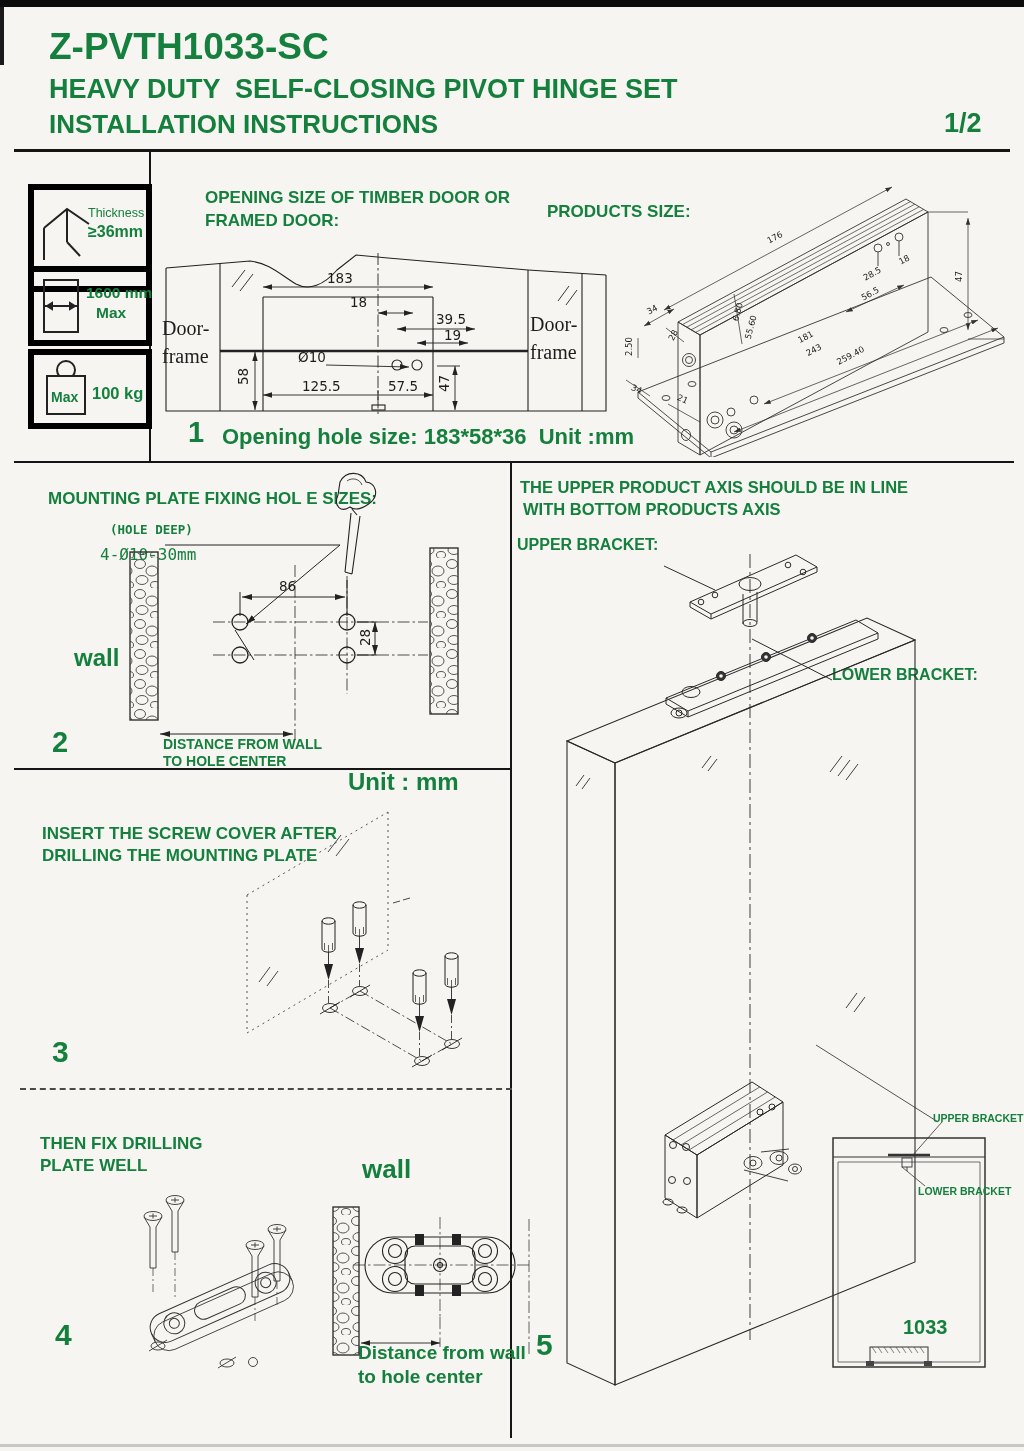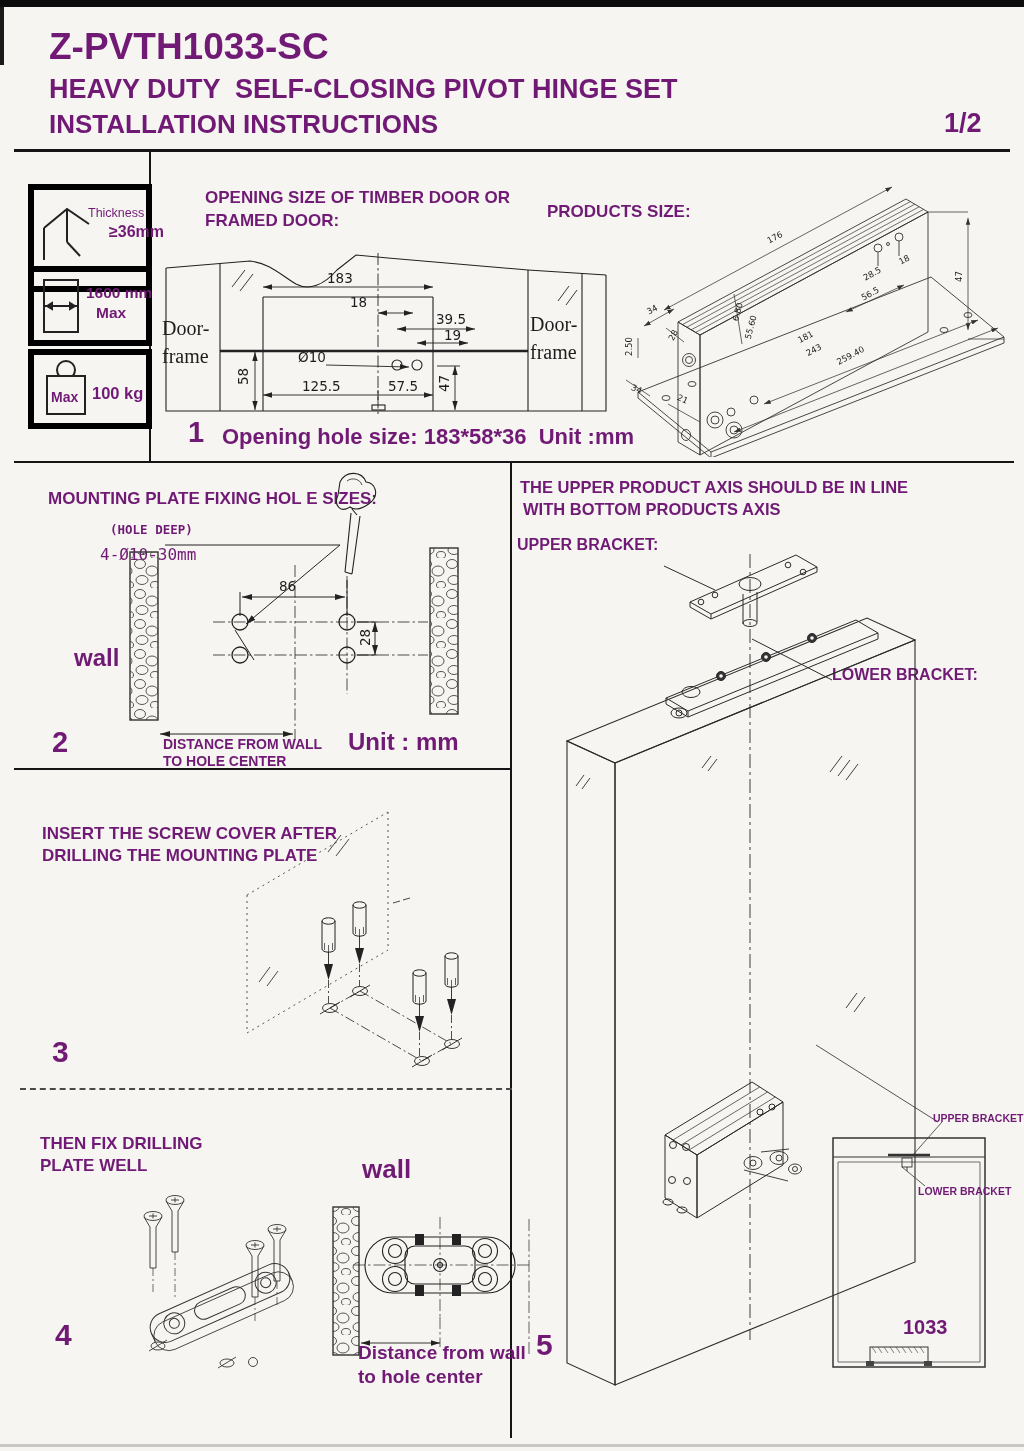--- a/index.html
+++ b/index.html
@@ -1,19 +1,19 @@
 <!DOCTYPE html>
 <html><head>
 <meta charset="utf-8">
 <style>
   html,body{margin:0;padding:0;}
   #page{position:relative;width:1024px;height:1451px;background:#f6f5f1;overflow:hidden;
         font-family:"Liberation Sans",sans-serif;color:#141414;}
   .abs{position:absolute;}
-  .t{position:absolute;white-space:pre;color:#701a75;font-family:"Liberation Sans",sans-serif;line-height:1.15;text-align:center;}
+  .t{position:absolute;white-space:pre;color:#15803d;font-family:"Liberation Sans",sans-serif;line-height:1.15;text-align:center;}
   .b{font-weight:bold;}
   .mono{font-family:"DejaVu Sans Mono",monospace;}
   .serif{font-family:"Liberation Serif",serif;}
   .line{position:absolute;background:#151515;}
   .dashline{position:absolute;border-top:2px dashed #4a4a4a;height:0;}
   svg.abs{display:block;}
   svg text{fill:#1d1d1d;font-family:"DejaVu Sans",sans-serif;}
   .dm{font-size:13.5px;}
   .dmS{font-size:8.5px;}
   .iconbox{position:absolute;border:6px solid #000000;background:transparent;}
@@ -42,21 +42,21 @@
   <div class="iconbox" style="left:28px;top:184px;width:112px;height:96px;">
     <svg class="abs" style="left:2px;top:8px;" width="56" height="80" viewBox="0 0 56 80">
       <g stroke="#222" stroke-width="2" fill="none">
         <path d="M8,30 L31,11 L53,26"></path>
           <path d="M31,11 L31,44"></path>
           <path d="M8,30 L8,62"></path>
           <path d="M31,44 L44,58"></path>
       </g>
     </svg>
     <div class="t" style="left:54px;top:16px;font-size:12.5px;">Thickness</div>
-    <div class="t b" style="left:54px;top:33px;font-size:16px;margin-left:21px;">≥36mm</div>
+    <div class="t b" style="left:54px;top:33px;font-size:16px;">≥36mm</div>
   </div>
 
   <div class="iconbox" style="left:28px;top:266px;width:112px;height:68px;">
     <svg class="abs" style="left:6px;top:4px;" width="44" height="60" viewBox="0 0 44 60">
       <g stroke="#222" stroke-width="2" fill="none">
         <rect x="4" y="4" width="34" height="52"></rect>
           <path d="M4,30 H38"></path>
         <path d="M7,30 l5,-3 v6 z M35,30 l-5,-3 v6 z" fill="#222"></path>
       </g>
     </svg>
@@ -187,21 +187,21 @@
     <text class="dmS" transform="rotate(-28 236 206)" x="221" y="206">259.40</text>
   </svg>
 
   <div class="t b" style="left:48px;top:489px;font-size:17px;">MOUNTING PLATE FIXING HOL E SIZES:</div>
   <div class="t mono" style="left:100px;top:509px;font-size:16px;margin-top:37px;">4-Ø10-30mm</div>
   <div class="t mono b" style="left:110px;top:523px;font-size:12.5px;">(HOLE DEEP)</div>
   <div class="t b" style="left:74px;top:644px;font-size:24px;">wall</div>
   <div class="t b" style="left:52px;top:726px;font-size:29px;">2</div>
   <div class="t b" style="left:163px;top:736px;font-size:14px;">DISTANCE FROM WALL</div>
   <div class="t b" style="left:163px;top:753px;font-size:14px;">TO HOLE CENTER</div>
-  <div class="t b" style="left:348px;top:728px;font-size:24px;">Unit : mm</div>
+  <div class="t b" style="left:348px;top:768px;font-size:24px;">Unit : mm</div>
 
   <svg class="abs" style="left:30px;top:468px;" width="483" height="302" viewBox="0 0 483 302">
     <defs>
       <pattern id="st2" width="26" height="30" patternUnits="userSpaceOnUse">
         <g stroke="#444" fill="none" stroke-width="0.9">
           <ellipse cx="6" cy="6" rx="5.5" ry="4.5"></ellipse>
             <ellipse cx="18" cy="13" rx="6" ry="5"></ellipse>
           <ellipse cx="8" cy="22" rx="6" ry="4.5"></ellipse>
             <ellipse cx="21" cy="27" rx="4.5" ry="3.5"></ellipse>
         </g>

